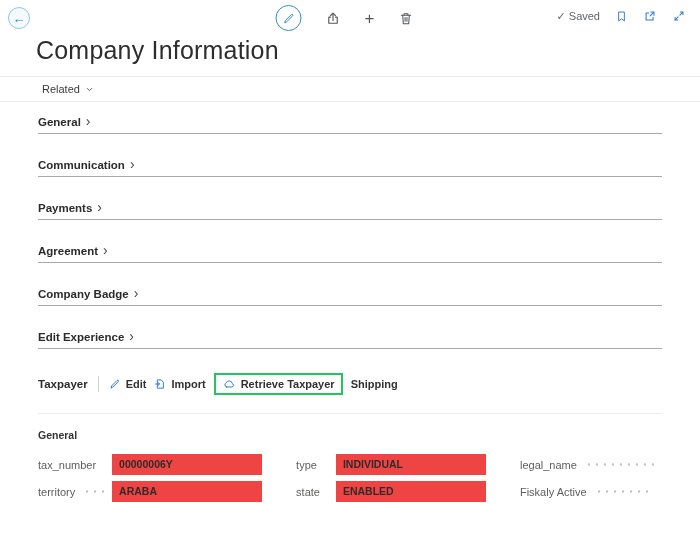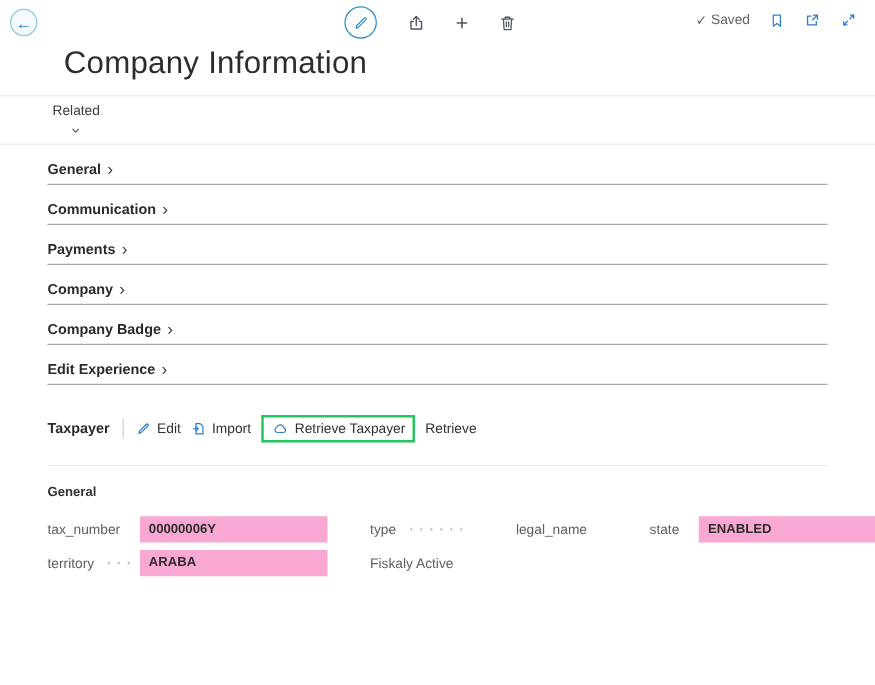--- a/index.html
+++ b/index.html
@@ -34,84 +34,84 @@
   .right-icons {
     position: absolute; right: 14px; top: 9px;
     display: flex; align-items: center; gap: 15px;
   }
   .saved { display: flex; align-items: center; gap: 3px; color: #5f6368; font-size: 11px; }
   .blue-icon { color: #2b7cd3; display: flex; align-items: center; cursor: pointer; }
   svg.ic { display: block; }
 
   
   .page-title {
-    margin: 0 0 0 51px; font-size: 25px; font-weight: 300;
+    margin: 0 0 0 36px; font-size: 25px; font-weight: 300;
     color: #2d2d2d; letter-spacing: 0.2px;
   }
 
   
   .related-bar {
     margin-top: 11px;
     border-top: 1px solid #eaeaea; border-bottom: 1px solid #eaeaea;
     padding: 6px 0 6px 42px;
     display: flex; align-items: center; gap: 5px;
     font-size: 11px; color: #3b3b3b;
   }
-  .related-item { display: flex; align-items: center; gap: 5px; cursor: pointer; flex-direction: column; }
+  .related-item { display: flex; align-items: center; gap: 5px; cursor: pointer; }
 
   
   .content { padding: 0 38px; }
 
   .section {
     display: flex; align-items: center; gap: 5px;
     padding-bottom: 5px; border-bottom: 1px solid #a8a8a8;
     cursor: pointer;
   }
   .section:first-of-type { margin-top: 14px; }
-  .section + .section { margin-top: 14px; }
+  .section + .section { margin-top: 25px; }
   .section-label { font-weight: 700; font-size: 11.5px; color: #2b2b2b; }
   .section-chevron { font-size: 14px; color: #444; line-height: 0.8; }
 
   
   .taxpayer-bar {
     margin-top: 27px;
     display: flex; align-items: center; gap: 8px;
     padding-bottom: 21px; border-bottom: 1px solid #ededed;
     font-size: 11px;
   }
   .taxpayer-title { font-weight: 700; font-size: 11.5px; color: #2b2b2b; }
   .vdivider { width: 1px; height: 16px; background: #d0d0d0; margin: 0 2px; }
   .action {
     display: flex; align-items: flex-end; gap: 5px;
-    color: #323130; cursor: pointer; white-space: nowrap;
+    color: #323130; cursor: pointer; white-space: nowrap; font-weight: bold;
   }
   .action .a-icon { color: #2b7cd3; display: flex; align-items: center; }
   .red-box {
     border: 2px solid #22c55e; padding: 3px 6px; margin: -5px 0;
     display: flex; align-items: center;
   }
 
   .sub-header { margin-top: 15px; font-size: 10.5px; font-weight: 700; color: #333333; }
 
   
   .fields {
     margin-top: 13px;
-    display: grid; grid-template-columns: 1fr 1fr 1fr 1fr;
+    display: grid; grid-template-columns: 1fr 1fr 1fr;
     column-gap: 34px; row-gap: 6px;
   }
   .field { display: flex; align-items: center; height: 21px; font-size: 11px; }
   .field-label { color: #605e5c; white-space: nowrap; }
   .leader {
     flex: 1; height: 3px; margin: 0 8px; align-self: center;
     background-image: radial-gradient(circle, #c4c2c0 1px, transparent 1.3px);
     background-size: 8px 3px; background-repeat: repeat-x; background-position: 0 50%;
   }
   .field-value {
     width: 150px; height: 21px; line-height: 21px;
-    background: #f9a8d4; padding: 0 7px;
+    background: #ef4444; padding: 0 7px;
     font-size: 10.5px; font-weight: 600; color: #2e2c2b;
     white-space: nowrap; overflow: hidden;
   }
 </style>
 </head>
 <body>
 
 <div class="topbar">
 
   <div class="back-btn">
@@ -191,21 +191,21 @@
   </div>
   <div class="section">
     <span class="section-label">Communication</span>
     <span class="section-chevron">›</span>
   </div>
   <div class="section">
     <span class="section-label">Payments</span>
     <span class="section-chevron">›</span>
   </div>
   <div class="section">
-    <span class="section-label">Company</span>
+    <span class="section-label">Agreement</span>
     <span class="section-chevron">›</span>
   </div>
   <div class="section">
     <span class="section-label">Company Badge</span>
     <span class="section-chevron">›</span>
   </div>
   <div class="section">
     <span class="section-label">Edit Experience</span>
     <span class="section-chevron">›</span>
   </div>
@@ -239,55 +239,56 @@
         <span class="a-icon">
           <svg class="ic" width="14" height="12" viewBox="0 0 16 16" fill="none" stroke="currentColor" stroke-width="1.3" stroke-linecap="round" stroke-linejoin="round">
             <path d="M5 12 H11.7 A2.4 2.4 0 0 0 12.2 7.3 A4 4 0 0 0 4.5 6.4 A2.9 2.9 0 0 0 5 12 Z"></path>
           </svg>
         </span>
         <span>Retrieve Taxpayer</span>
       </div>
     </div>
 
     <div class="action">
-      <span>Retrieve</span>
+      <span>Shipping</span>
     </div>
   </div>
 
   <div class="sub-header">General</div>
 
   <div class="fields">
 
     <div class="field">
       <span class="field-label">tax_number</span>
       <span class="leader"></span>
       <span class="field-value">00000006Y</span>
     </div>
 
     <div class="field">
       <span class="field-label">type</span>
       <span class="leader"></span>
+      <span class="field-value">INDIVIDUAL</span>
     </div>
 
     <div class="field">
       <span class="field-label">legal_name</span>
       <span class="leader"></span>
     </div>
 
     <div class="field">
+      <span class="field-label">territory</span>
+      <span class="leader"></span>
+      <span class="field-value">ARABA</span>
+    </div>
+
+    <div class="field">
       <span class="field-label">state</span>
       <span class="leader"></span>
       <span class="field-value">ENABLED</span>
     </div>
 
     <div class="field">
-      <span class="field-label">territory</span>
-      <span class="leader"></span>
-      <span class="field-value">ARABA</span>
-    </div>
-
-    <div class="field">
       <span class="field-label">Fiskaly Active</span>
       <span class="leader"></span>
     </div>
 
   </div>
 </div>
 
 </body></html>

